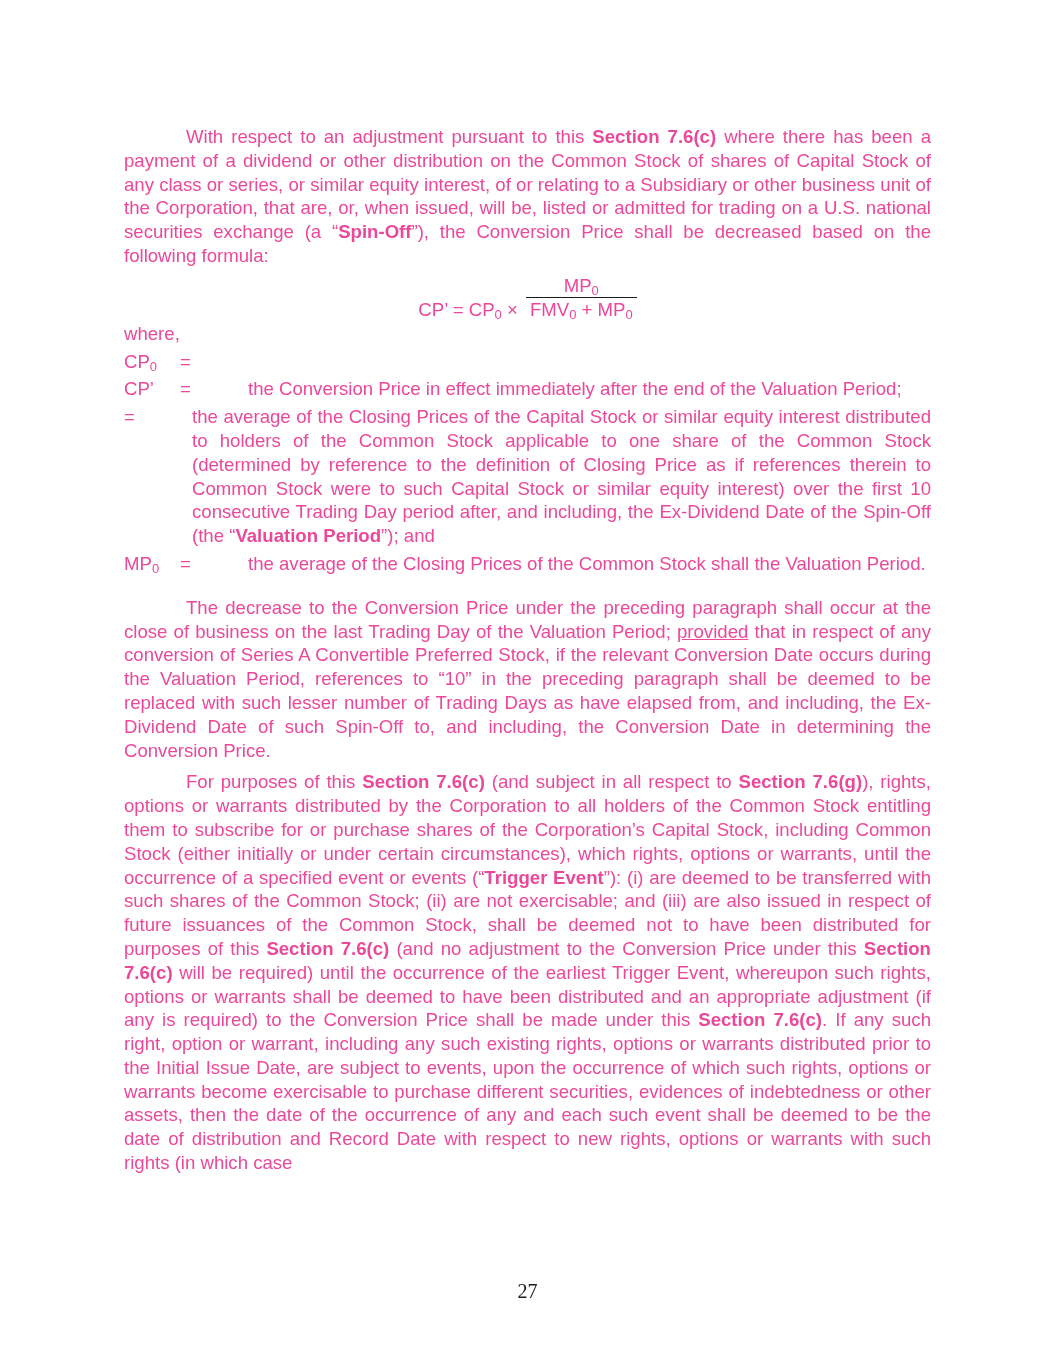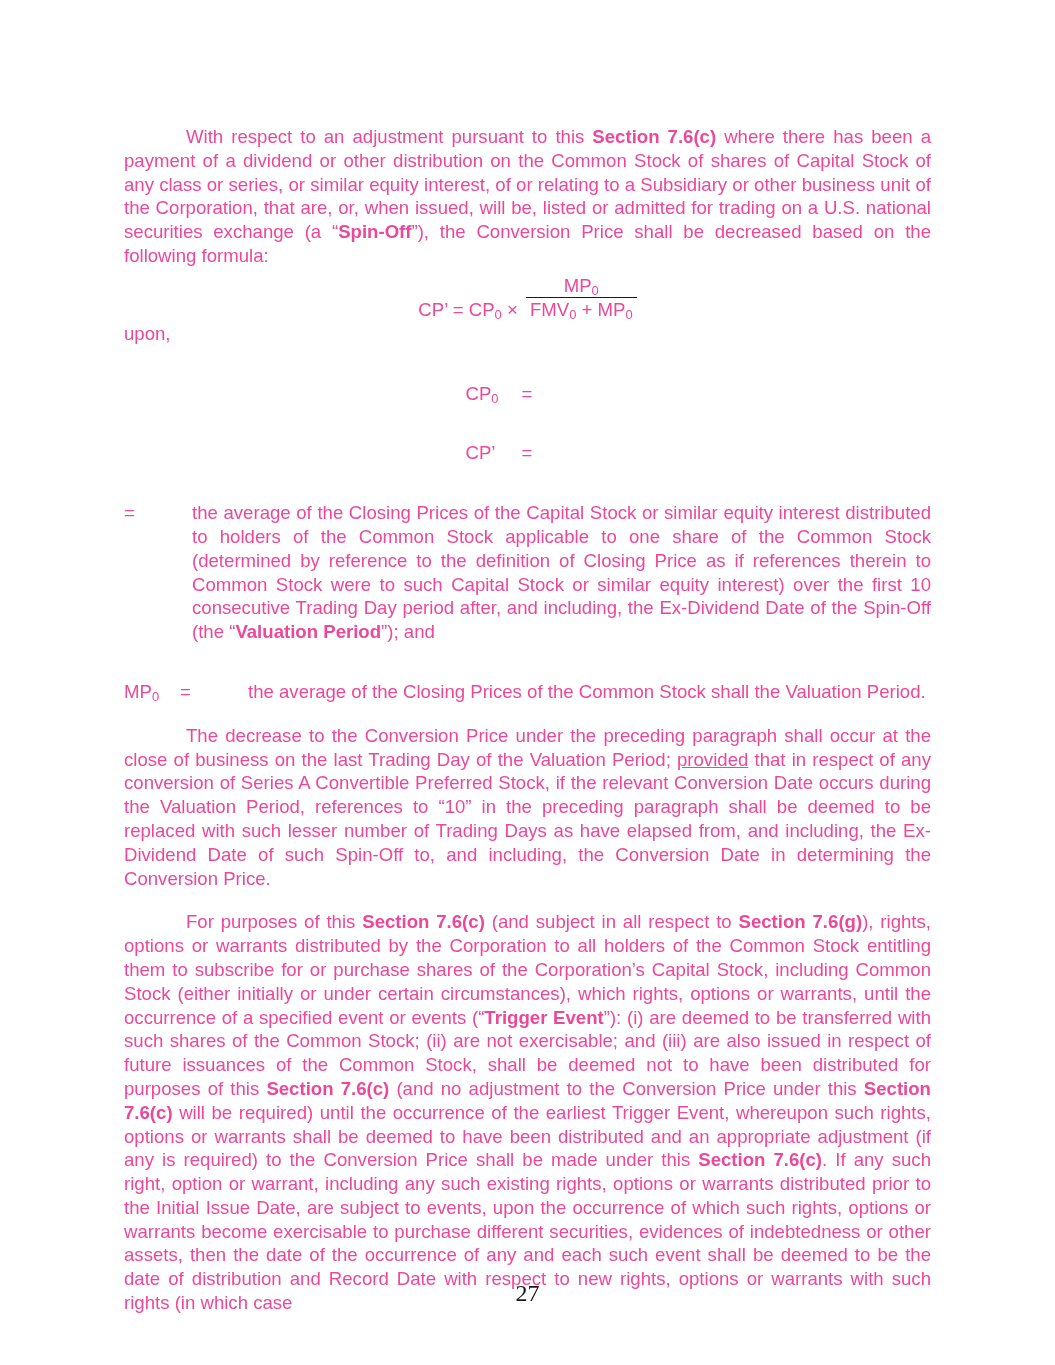--- a/index.html
+++ b/index.html
@@ -13,58 +13,59 @@
   .formula {
     display: flex; justify-content: center; align-items: flex-end;
     margin-top: 0; height: 54px;
   }
   .formula-lhs { margin-right: 8px; }
   .frac { display: inline-flex; flex-direction: column; align-items: center; }
   .frac .num { padding: 0 4px; line-height: 22px; }
   .frac .den { border-top: 1.3px solid #1a1a1a; padding: 0 4px; line-height: 24px; }
   sub { font-size: 13px; vertical-align: -3px; line-height: 0; }
   .where { margin-top: 0px; }
-  .def { display: flex; margin-top: 36px; justify-content: center; }
+  .def { display: flex; margin-top: 4px; }
   .def .term { width: 56px; }
   .def .eq { width: 68px; }
   .def .body { flex: 1; text-align: justify; }
   .p2 { margin-top: 20px; }
-  .p3 { margin-top: 20px; }
+  .p3 { margin-top: 8px; }
   b { font-weight: bold; }
   u { text-decoration: underline; }
   .page-num {
     position: absolute; top: 1280px; left: 0; width: 1055px; text-align: center;
-    font-family: "Liberation Serif", serif; font-size: 24px; color: #1a1a1a;
+    font-family: "Liberation Serif", serif; font-size: 20px; color: #1a1a1a;
   }
 </style>
 </head>
 <body>
 
 <div class="page">
 
   <p class="indent"><span>With respect to an adjustment pursuant to this </span><b>Section 7.6(c)</b><span> where there has been a payment of a dividend or other distribution on the Common Stock of shares of Capital Stock of any class or series, or similar equity interest, of or relating to a Subsidiary or other business unit of the Corporation, that are, or, when issued, will be, listed or admitted for trading on a U.S. national securities exchange (a “</span><b>Spin-Off</b><span>”), the Conversion Price shall be decreased based on the following formula:</span></p>
 
   <div class="formula">
     <span class="formula-lhs"><span>CP’ = CP</span><sub>0</sub><span> × </span></span>
     <span class="frac">
       <span class="num"><span>MP</span><sub>0</sub></span>
       <span class="den"><span>FMV</span><sub>0</sub><span> + MP</span><sub>0</sub></span>
     </span>
   </div>
 
-  <p class="where">upon,</p>
+  <p class="where">where,</p>
 
   <div class="def">
     <span class="term"><span>CP</span><sub>0</sub></span>
     <span class="eq">=</span>
   </div>
 
   <div class="def">
     <span class="term"><span>CP’</span></span>
     <span class="eq">=</span>
+    <span class="body">the Conversion Price in effect immediately after the end of the Valuation Period;</span>
   </div>
 
   <div class="def">
     <span class="eq">=</span>
     <span class="body"><span>the average of the Closing Prices of the Capital Stock or similar equity interest distributed to holders of the Common Stock applicable to one share of the Common Stock (determined by reference to the definition of Closing Price as if references therein to Common Stock were to such Capital Stock or similar equity interest) over the first 10 consecutive Trading Day period after, and including, the Ex-Dividend Date of the Spin-Off (the “</span><b>Valuation Period</b><span>”); and</span></span>
   </div>
 
   <div class="def">
     <span class="term"><span>MP</span><sub>0</sub></span>
     <span class="eq">=</span>

